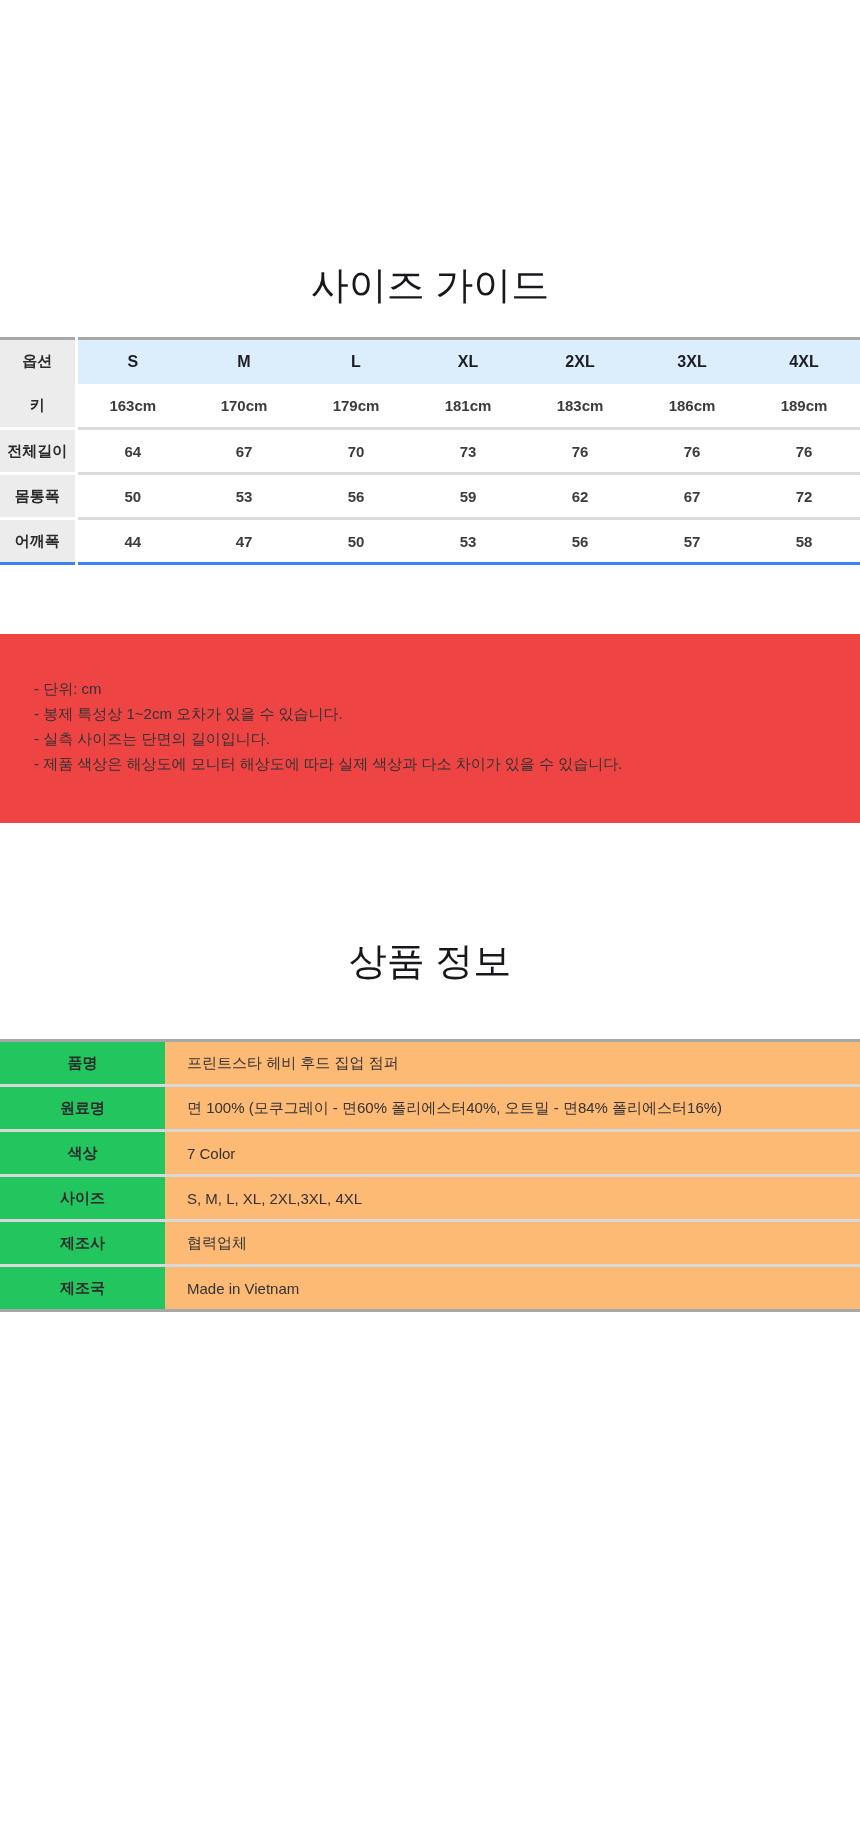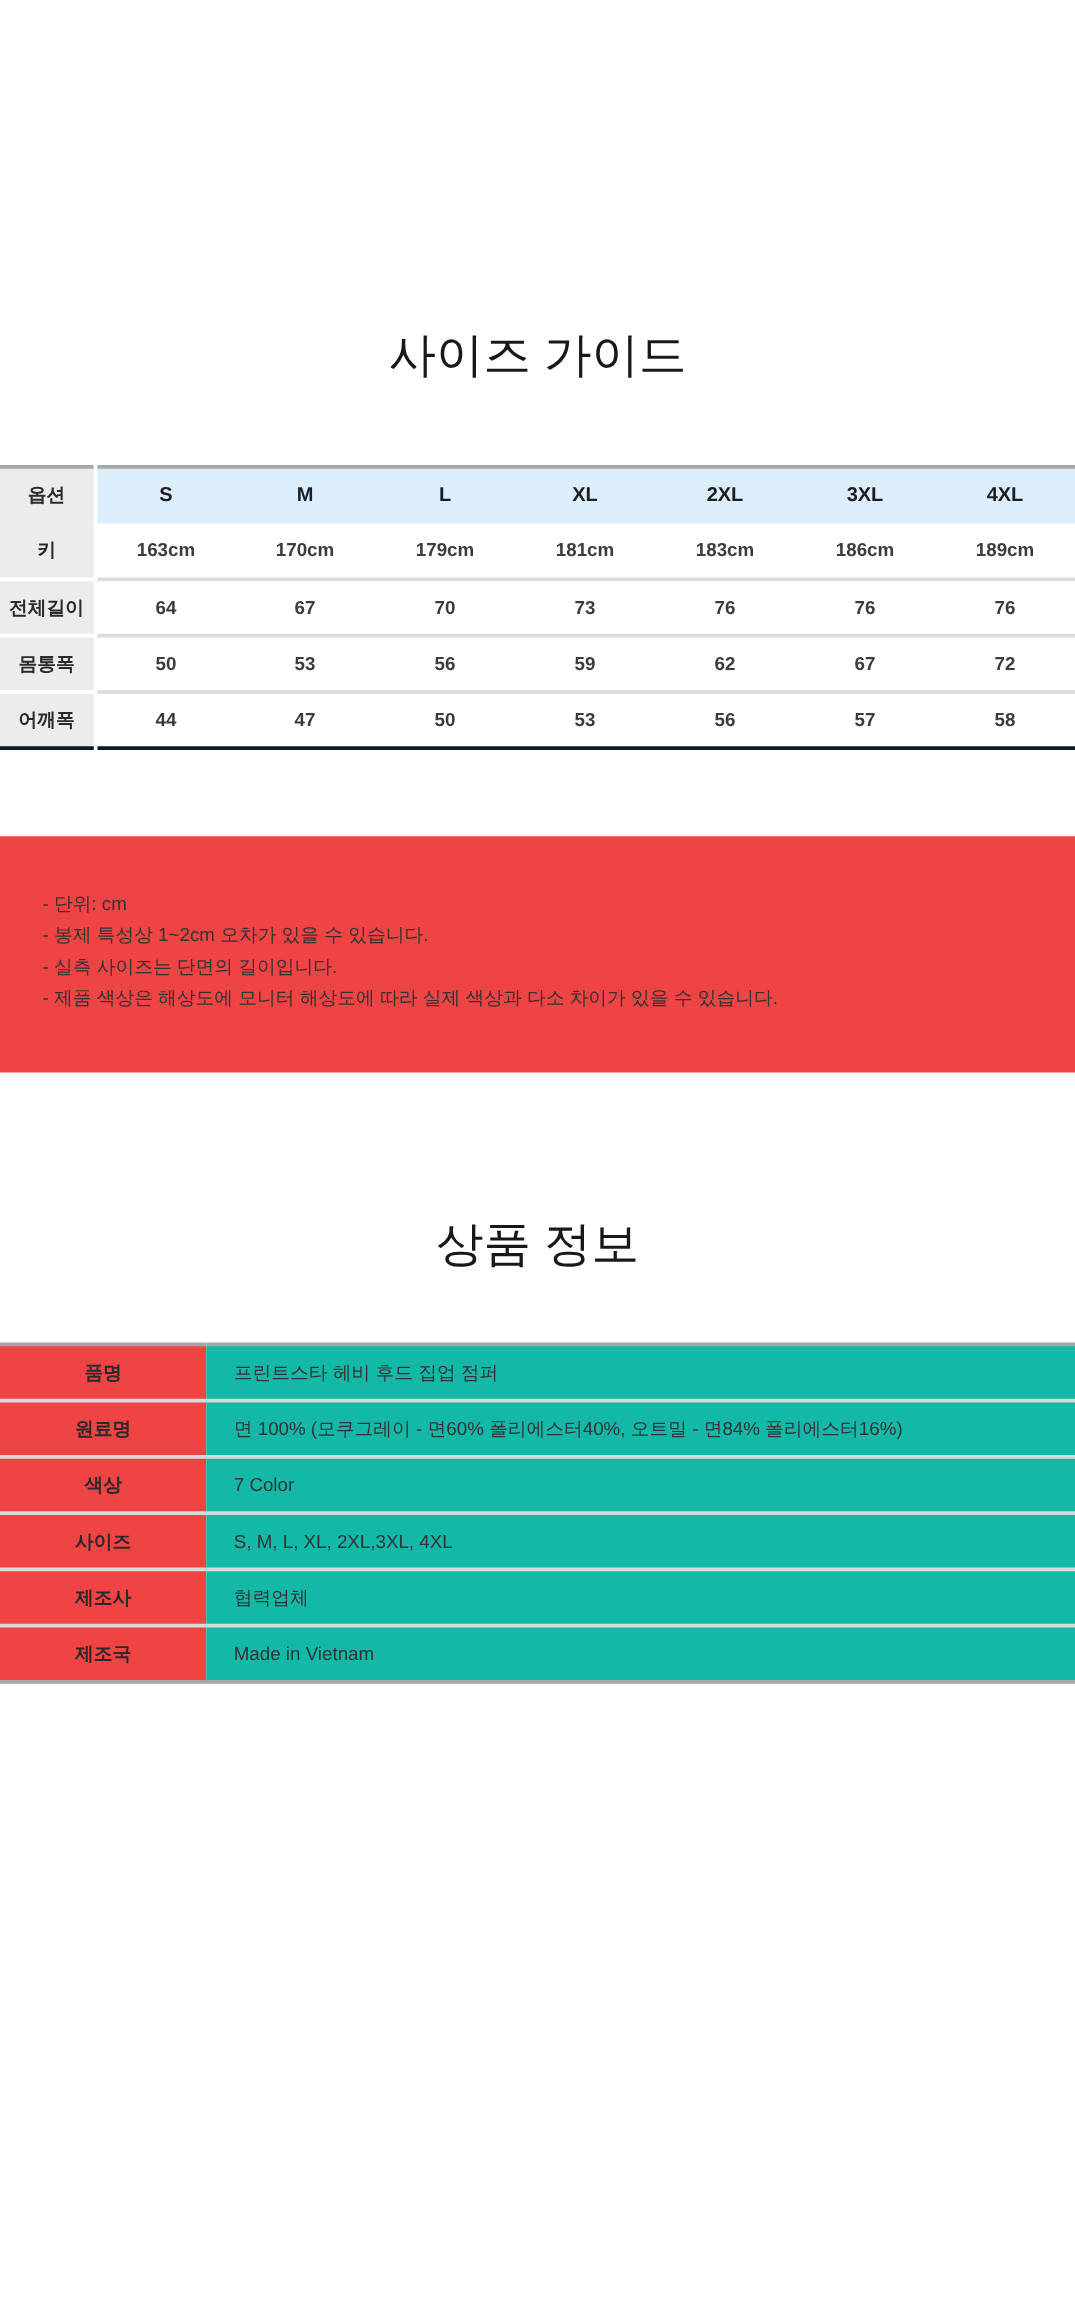--- a/index.html
+++ b/index.html
@@ -23,25 +23,25 @@
     font-weight: 400;
     color: #17171c;
   }
   .section-title.second {
     padding-top: 117px;
   }
 
   
   table.size-table {
     width: 100%;
-    margin-top: 66px;
+    margin-top: 31px;
     border-collapse: collapse;
     table-layout: fixed;
     border-top: 3px solid #a7a7a7;
-    border-bottom: 3px solid #0f172a;
+    border-bottom: 3px solid #3b82f6;
     border-radius: 20px;
   }
   table.size-table th,
   table.size-table td {
     height: 45px;
     text-align: center;
     vertical-align: middle;
     border-bottom: 3px solid #dcdcdc;
   }
   table.size-table .lbl {
@@ -91,29 +91,29 @@
     border-top: 3px solid #a7a7a7;
     border-bottom: 3px solid #a7a7a7;
   }
   table.product-table th,
   table.product-table td {
     height: 45px;
     vertical-align: middle;
     border-bottom: 3px solid #d9d9d9;
   }
   table.product-table th.plbl {
-    background: #ef4444;
+    background: #22c55e;
     text-align: center;
     font-size: 15px;
     font-weight: 700;
     color: #2a2a2e;
     margin-left: 15px;
   }
   table.product-table td.pval {
-    background: #14b8a6;
+    background: #fdba74;
     text-align: left;
     padding-left: 22px;
     font-size: 15px;
     font-weight: 400;
     color: #333337;
   }
   table.product-table tr:last-child th,
   table.product-table tr:last-child td { border-bottom: none; }
 </style>
 </head>

